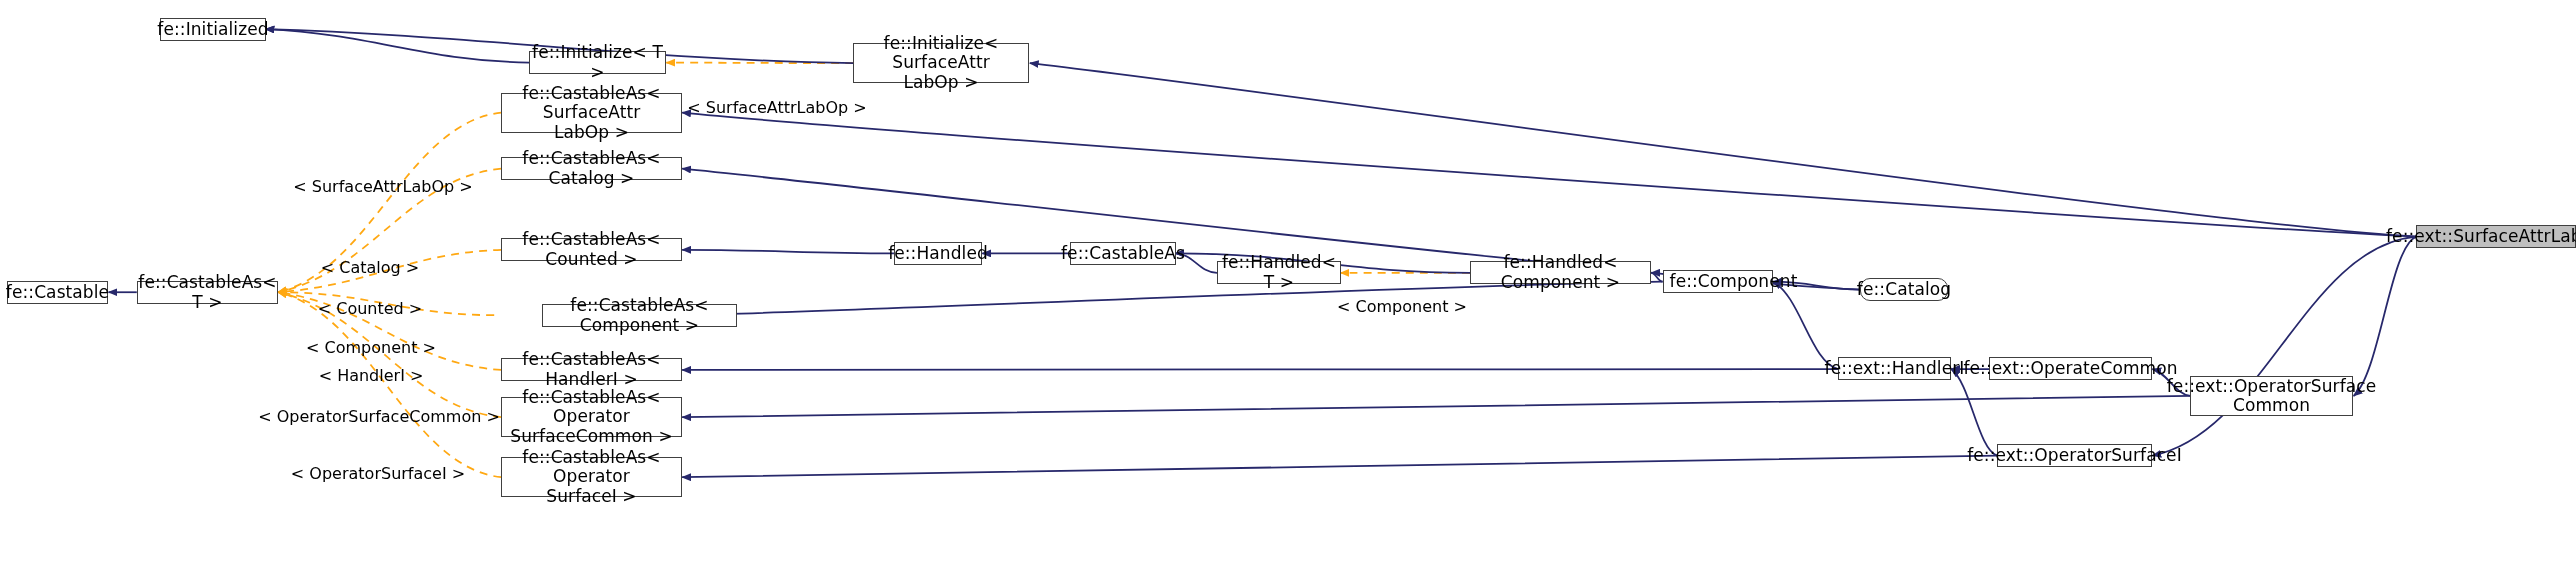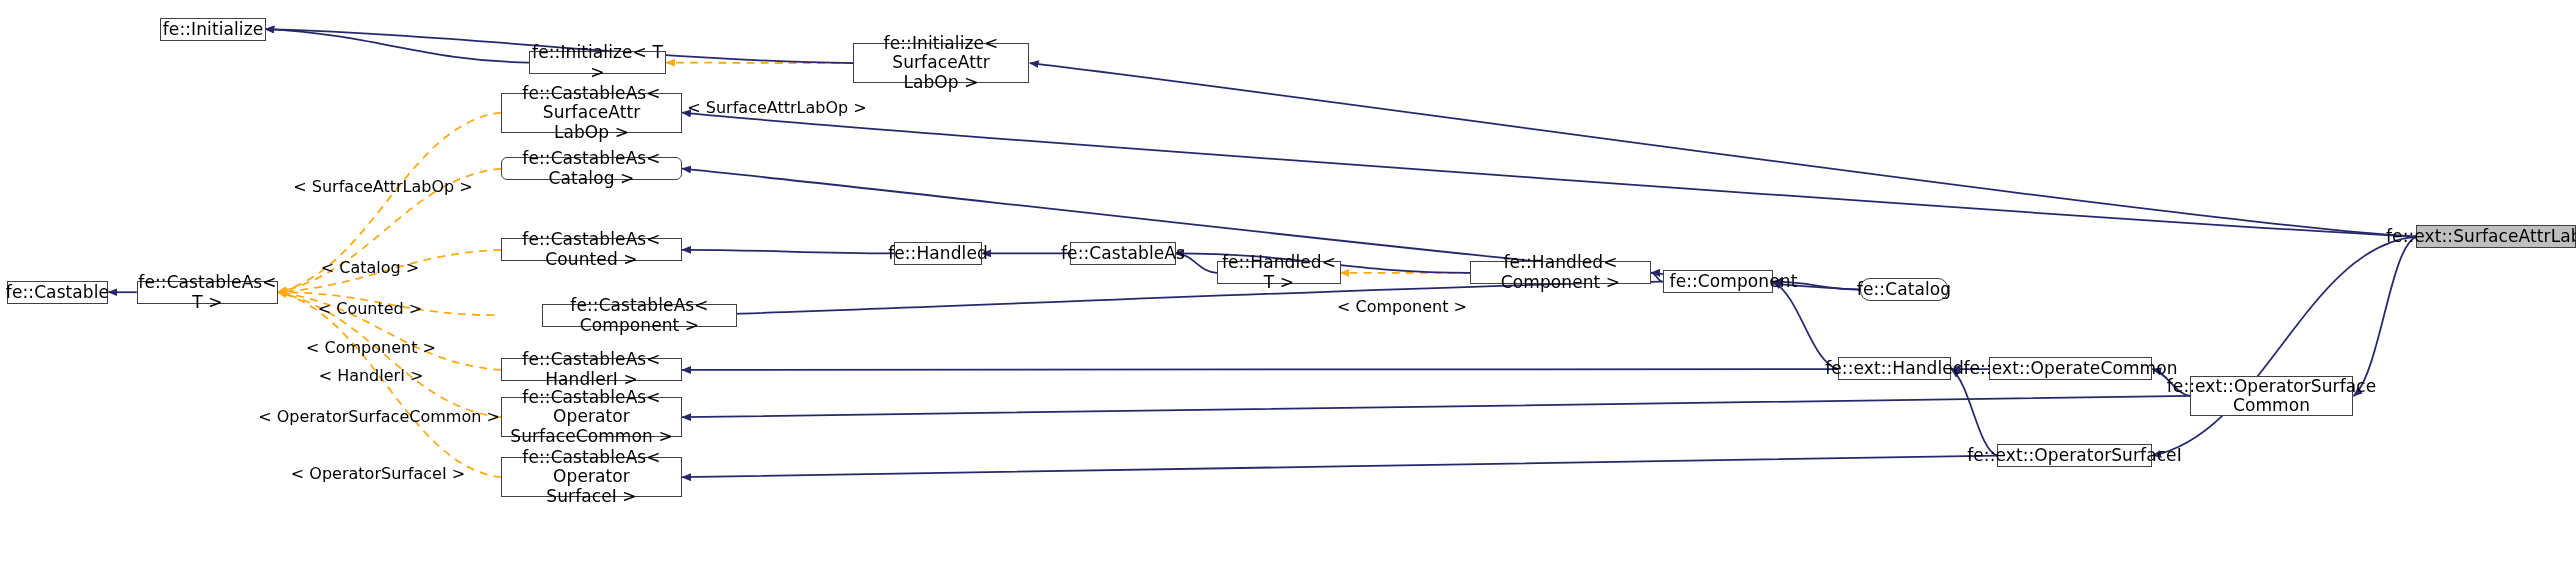--- a/index.html
+++ b/index.html
@@ -99,43 +99,43 @@
         <path d="M2263,516 C2241.16,508.65 2232.84,434.17 2211,418" stroke="#27286b" marker-end="url(#arrI)"></path>
         <path d="M2263,516 C2033,516 1003,540.5 773,540.5" stroke="#27286b" marker-end="url(#arrI)"></path>
         <path d="M2738,268 C2708.18,279.5 2696.82,423.2 2667,448.5" stroke="#27286b" marker-end="url(#arrI)"></path>
         <path d="M2738,268 C2612.42,279.5 2564.58,490.7 2439,516" stroke="#27286b" marker-end="url(#arrI)"></path>
         <path d="M2738,268 C2508,256.5 1397,96.8 1167,71.5" stroke="#27286b" marker-end="url(#arrI)"></path>
         <path d="M2738,268 C2508,257.4625 1003,150.6825 773,127.5" stroke="#27286b" marker-end="url(#arrI)"></path>
       </g>
   </svg>
 
   <div id="node-layer">
-      <div class="node" style="left: 160px; top: 17.6px; width: 106px; height: 23px;">fe::Initialize</div>
+      <div class="node" style="left: 160px; top: 17.6px; width: 106px; height: 23px;">fe::Initialized</div>
       <div class="node" style="left: 529px; top: 51px; width: 137px; height: 23px;">fe::Initialize&lt; T &gt;</div>
       <div class="node" style="left: 853px; top: 43px; width: 176px; height: 40px; text-align: center;">fe::Initialize&lt; SurfaceAttr
 LabOp &gt;</div>
       <div class="node" style="left: 501px; top: 93px; width: 181px; height: 40px;">fe::CastableAs&lt; SurfaceAttr
 LabOp &gt;</div>
-      <div class="node" style="left: 501px; top: 157px; width: 181px; height: 23px; border-radius: 6px;">fe::CastableAs&lt; Catalog &gt;</div>
+      <div class="node" style="left: 501px; top: 157px; width: 181px; height: 23px;">fe::CastableAs&lt; Catalog &gt;</div>
       <div class="node" style="left: 501px; top: 238px; width: 181px; height: 23px;">fe::CastableAs&lt; Counted &gt;</div>
       <div class="node" style="left: 494px; top: 304px; width: 195px; height: 23px; margin-left: 48px;">fe::CastableAs&lt; Component &gt;</div>
       <div class="node" style="left: 501px; top: 358px; width: 181px; height: 23px;">fe::CastableAs&lt; HandlerI &gt;</div>
       <div class="node" style="left: 501px; top: 397px; width: 181px; height: 40px;">fe::CastableAs&lt; Operator
 SurfaceCommon &gt;</div>
       <div class="node" style="left: 501px; top: 457px; width: 181px; height: 40px;">fe::CastableAs&lt; Operator
 SurfaceI &gt;</div>
       <div class="node" style="left: 7px; top: 281px; width: 101px; height: 23px;">fe::Castable</div>
       <div class="node" style="left: 137px; top: 281px; width: 141px; height: 23px;">fe::CastableAs&lt; T &gt;</div>
       <div class="node" style="left: 894px; top: 242px; width: 88px; height: 23px;">fe::Handled</div>
       <div class="node" style="left: 1070px; top: 242px; width: 106px; height: 23px;">fe::CastableAs</div>
       <div class="node" style="left: 1217px; top: 261px; width: 124px; height: 23px;">fe::Handled&lt; T &gt;</div>
       <div class="node" style="left: 1470px; top: 261px; width: 181px; height: 23px;">fe::Handled&lt; Component &gt;</div>
       <div class="node" style="left: 1663px; top: 270px; width: 110px; height: 23px; padding-left: 31px;">fe::Component</div>
       <div class="node" style="left: 1860px; top: 278px; width: 88px; height: 23px; border-radius: 10px;">fe::Catalog</div>
-      <div class="node" style="left: 1838px; top: 357px; width: 113px; height: 23px;">fe::ext::Handled</div>
+      <div class="node" style="left: 1838px; top: 357px; width: 113px; height: 23px;">fe::ext::HandlerI</div>
       <div class="node" style="left: 1989px; top: 357px; width: 163px; height: 23px; text-align: center;">fe::ext::OperateCommon</div>
       <div class="node" style="left: 2190px; top: 376px; width: 163px; height: 40px;">fe::ext::OperatorSurface
 Common</div>
       <div class="node" style="left: 1997px; top: 444px; width: 155px; height: 23px;">fe::ext::OperatorSurfaceI</div>
       <div class="node current" style="left: 2416px; top: 225px; width: 160px; height: 23px;">fe::ext::SurfaceAttrLabOp</div>
     </div>
   <div id="label-layer">
       <div class="edge-label" style="left: 777px; top: 63px;">&lt; SurfaceAttrLabOp &gt;</div>
       <div class="edge-label" style="left: 383px; top: 142px;">&lt; SurfaceAttrLabOp &gt;</div>
       <div class="edge-label" style="left: 370px; top: 223px;">&lt; Catalog &gt;</div>

